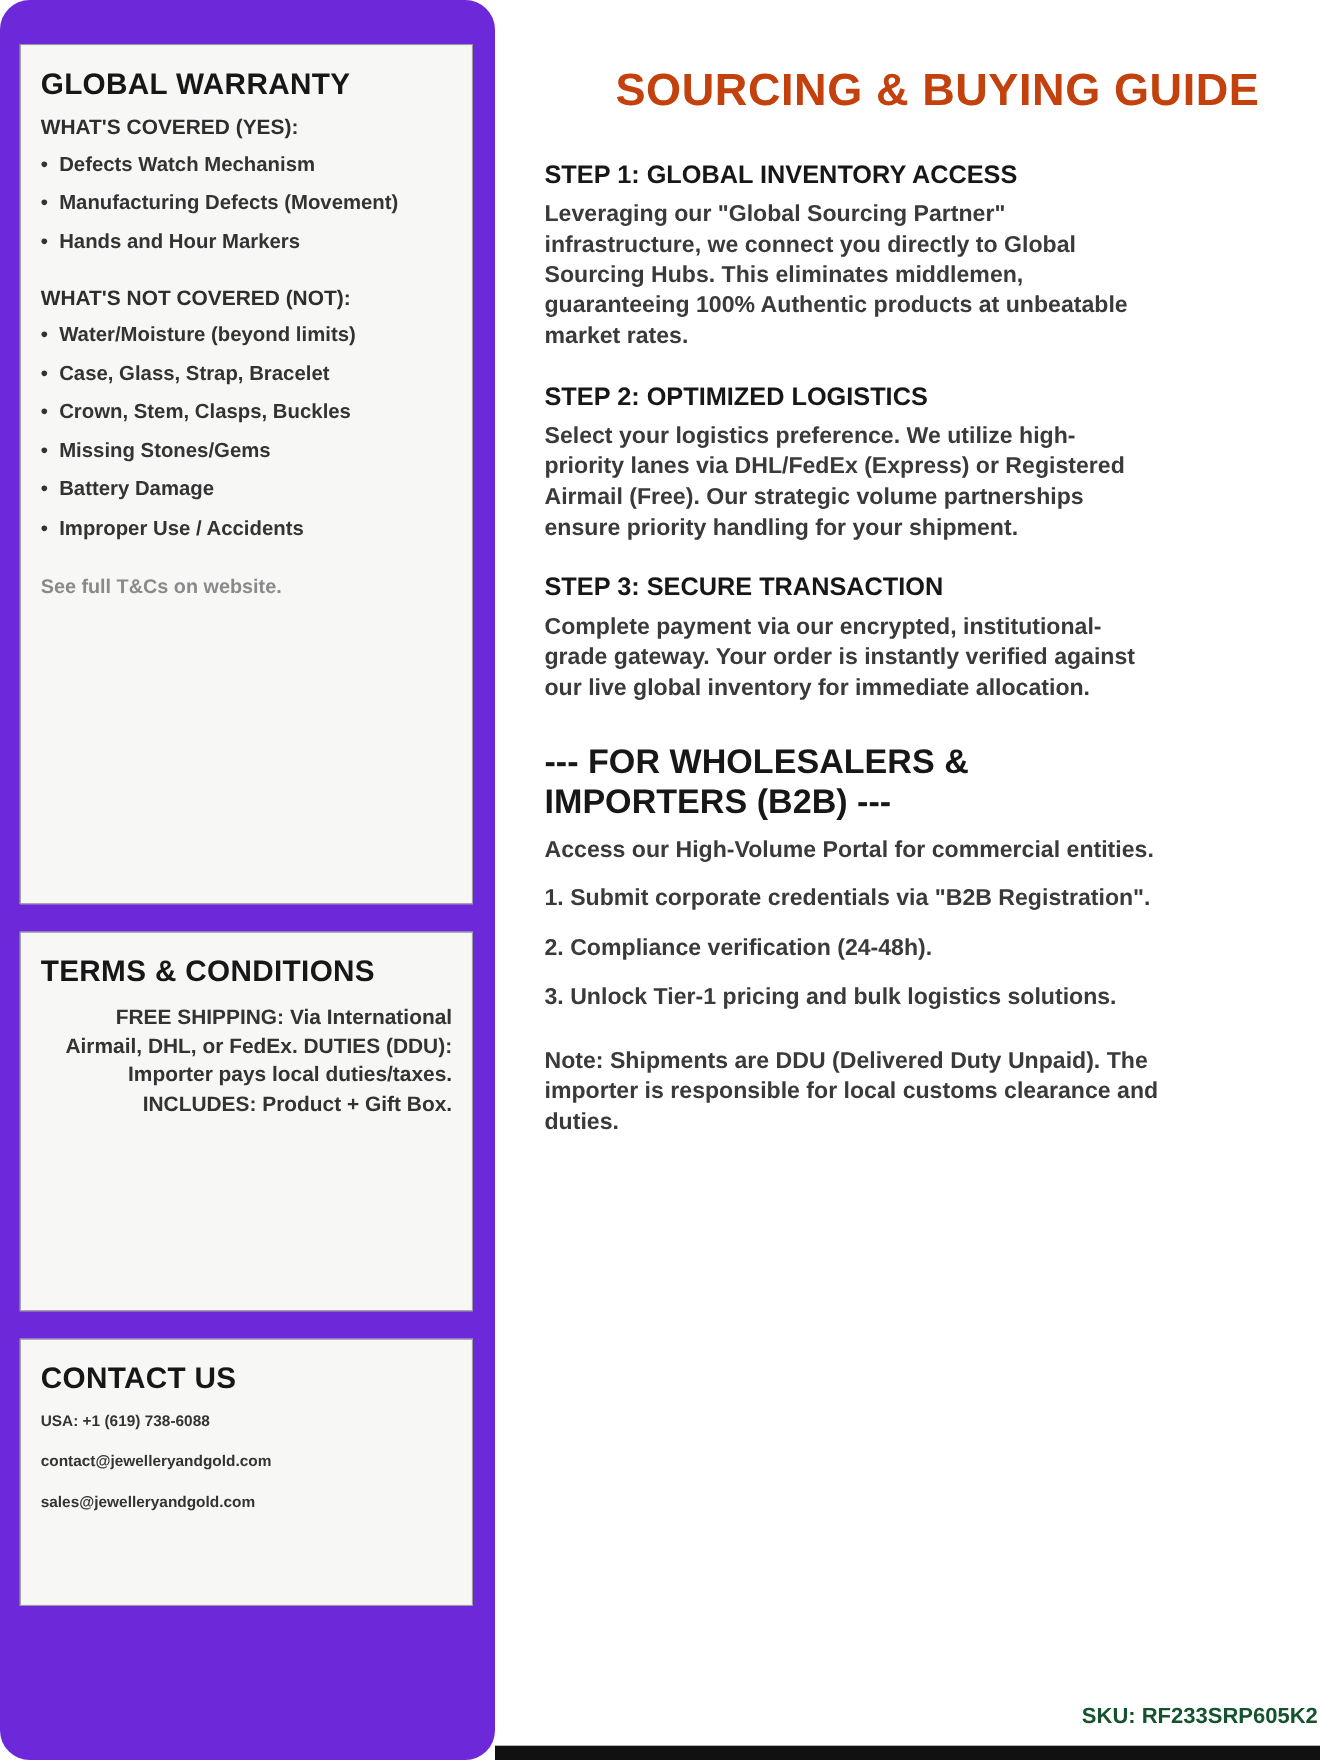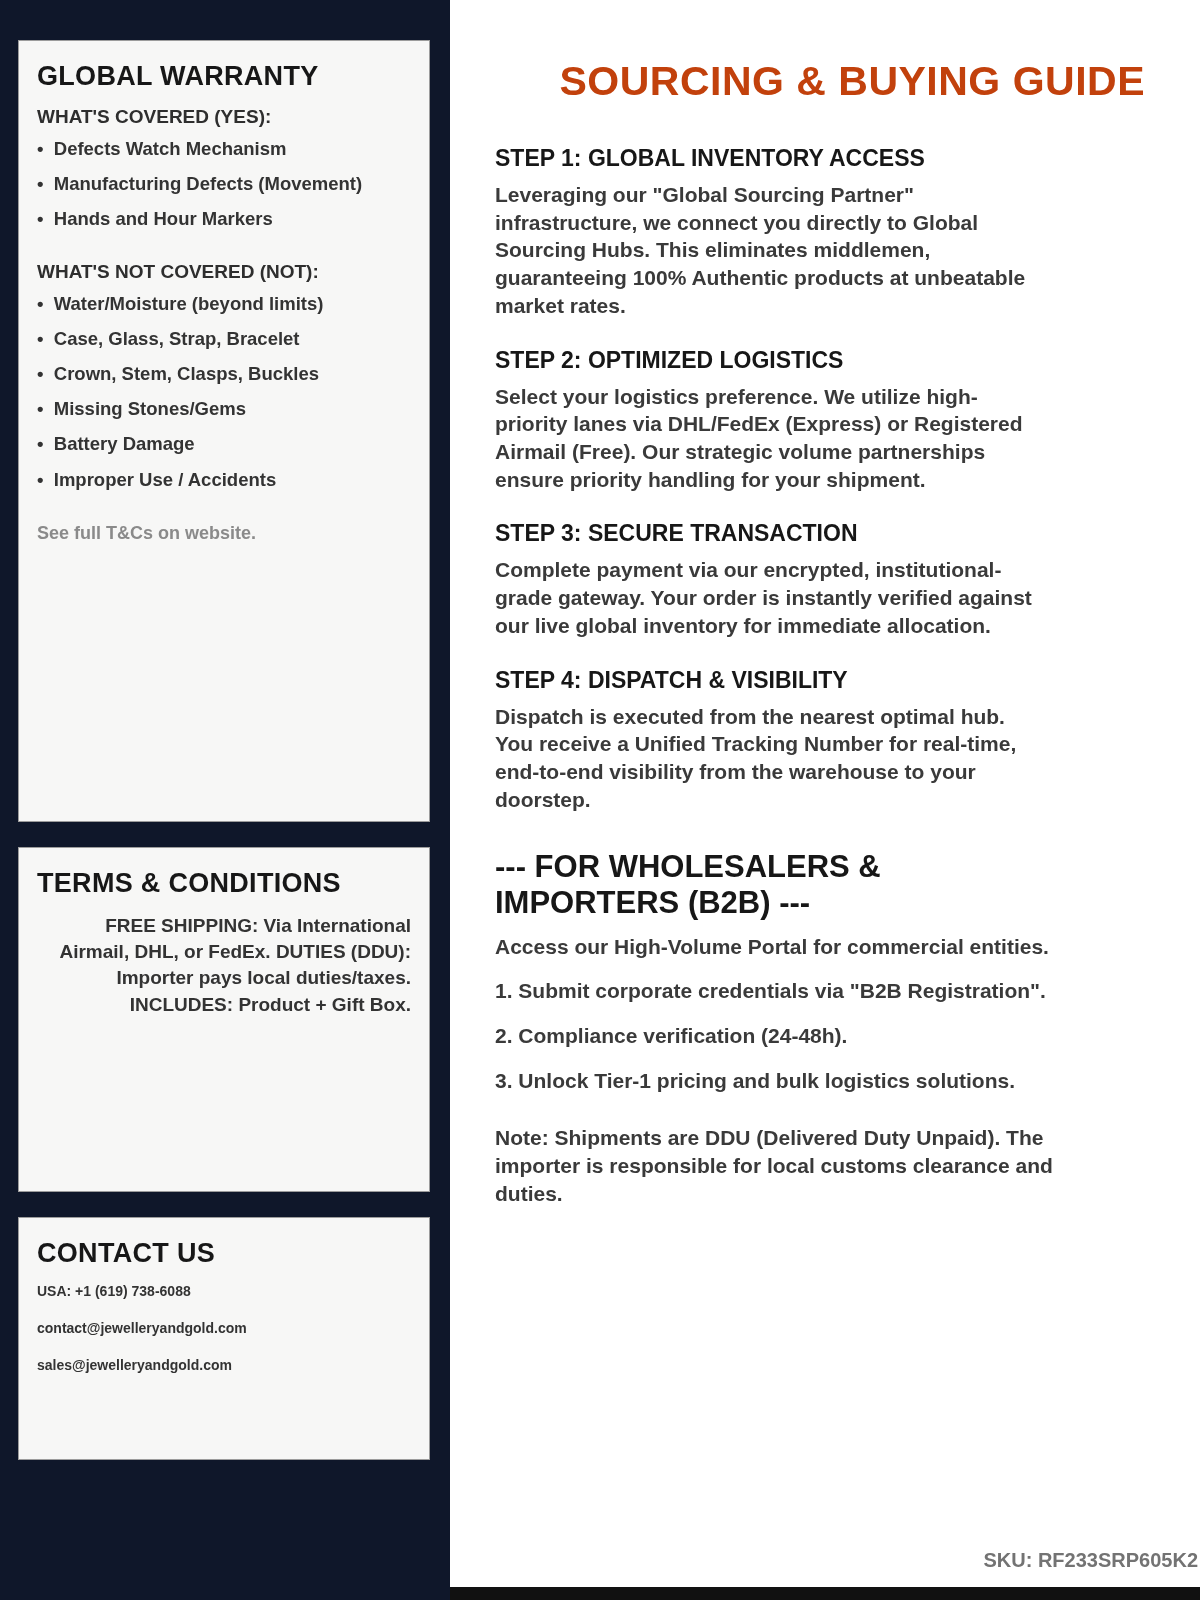--- a/index.html
+++ b/index.html
@@ -16,22 +16,23 @@
     display: flex;
     overflow: hidden;
     background: #ffffff;
   }
 
   
   .sidebar {
     width: 450px;
     min-width: 450px;
     height: 1600px;
-    background: #0f172a;
+    background: #6d28d9;
     padding: 40px 20px 0 18px;
+    border-radius: 27px;
   }
   .panel {
     background: #f7f7f6;
     border: 1px solid #9c9c9c;
     padding: 20px 18px 22px 18px;
     margin-bottom: 25px;
   }
   .panel-warranty { min-height: 782px; }
   .panel-terms    { min-height: 345px; }
   .panel-contact  { min-height: 243px; }
@@ -115,21 +116,21 @@
   }
   .b2b p { margin-bottom: 17px; }
   .b2b .note { margin-top: 30px; }
 
   .sku {
     position: absolute;
     right: 2px;
     bottom: 28px;
     font-size: 20px;
     font-weight: bold;
-    color: #737373;
+    color: #14532d;
     white-space: nowrap;
   }
   .bottom-bar {
     position: absolute;
     left: 0;
     right: 0;
     bottom: 0;
     height: 13px;
     background: #111111;
   }
@@ -190,24 +191,20 @@
     <section class="step">
       <h3>STEP 2: OPTIMIZED LOGISTICS</h3>
       <p>Select your logistics preference. We utilize high-priority lanes via DHL/FedEx (Express) or Registered Airmail (Free). Our strategic volume partnerships ensure priority handling for your shipment.</p>
     </section>
 
     <section class="step">
       <h3>STEP 3: SECURE TRANSACTION</h3>
       <p>Complete payment via our encrypted, institutional-grade gateway. Your order is instantly verified against our live global inventory for immediate allocation.</p>
     </section>
 
-    <section class="step">
-      <h3>STEP 4: DISPATCH &amp; VISIBILITY</h3>
-      <p>Dispatch is executed from the nearest optimal hub. You receive a Unified Tracking Number for real-time, end-to-end visibility from the warehouse to your doorstep.</p>
-    </section>
 
     <section class="b2b">
       <h3>--- FOR WHOLESALERS &amp; IMPORTERS (B2B) ---</h3>
       <p>Access our High-Volume Portal for commercial entities.</p>
       <p>1. Submit corporate credentials via "B2B Registration".</p>
       <p>2. Compliance verification (24-48h).</p>
       <p>3. Unlock Tier-1 pricing and bulk logistics solutions.</p>
       <p class="note">Note: Shipments are DDU (Delivered Duty Unpaid). The importer is responsible for local customs clearance and duties.</p>
     </section>
 

